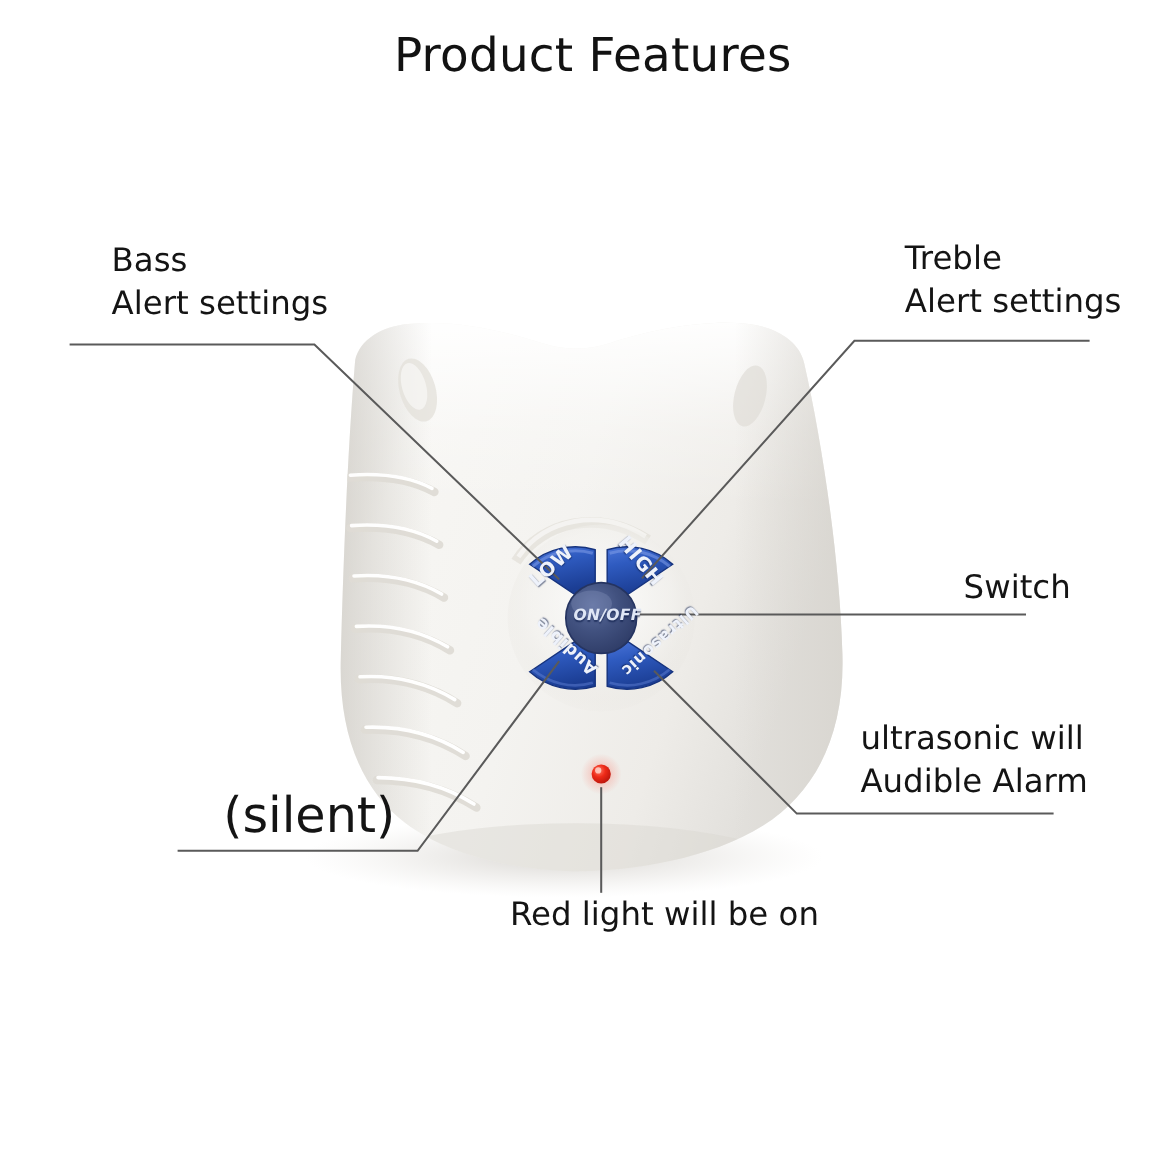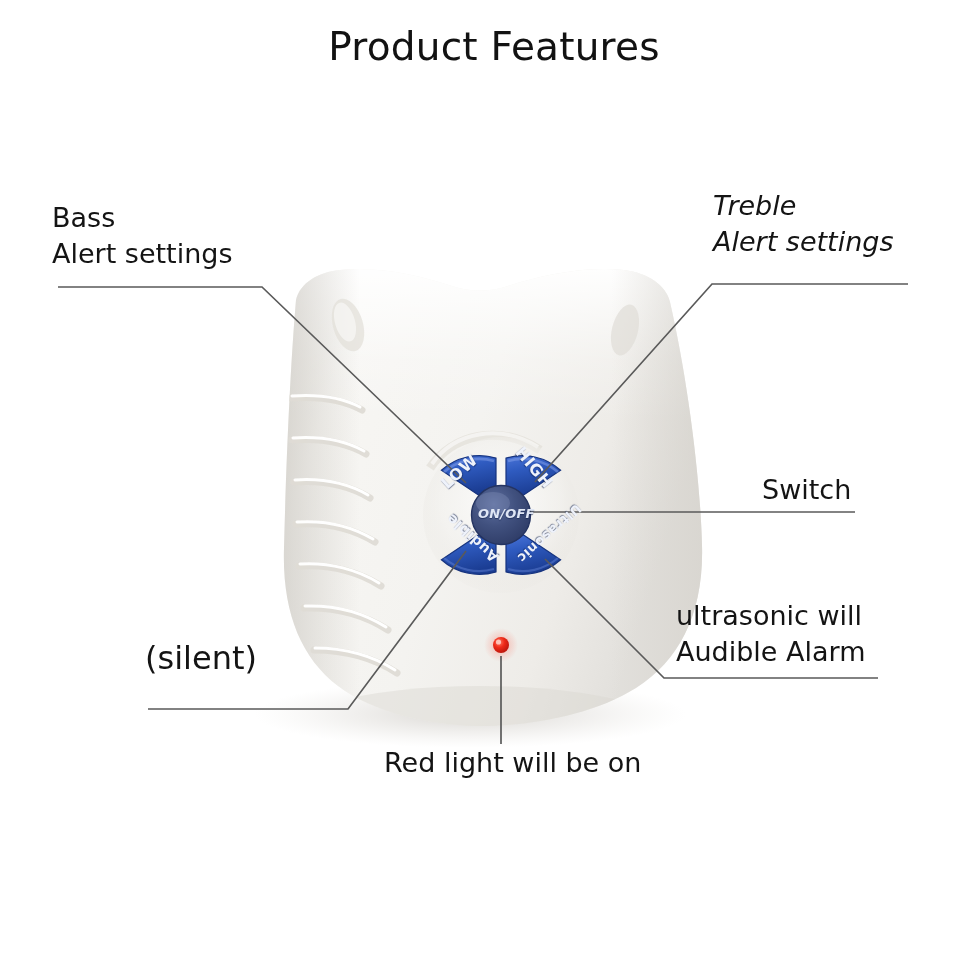--- a/index.html
+++ b/index.html
@@ -44,28 +44,29 @@
   }
 
   
   .callout {
     position: absolute;
     font-size: 27px;
     font-weight: 400;
     color: #141414;
     line-height: 1.33;
     white-space: nowrap;
+    margin-left: 41px;
   }
   .callout .ln { display: block; }
 
   #callout-bass      { left: 52px;  top: 200px; }
-  #callout-treble    { left: 713px; top: 188px; font-style: italic; }
+  #callout-treble    { left: 713px; top: 198px; }
   #callout-switch    { left: 762px; top: 472px; text-align: center; }
   #callout-modes     { left: 676px; top: 598px; }
-  #callout-silent    { left: 145px; top: 637px; font-size: 32px; }
+  #callout-silent    { left: 145px; top: 652px; font-size: 41px; }
   #callout-startup   { left: 384px; top: 745px; }
 
   
   .btn-label {
     position: absolute;
     color: #eef2fb;
     font-weight: 700;
     letter-spacing: 0.6px;
     white-space: nowrap;
     text-shadow: 0 1px 1px rgba(10,25,70,.55);

